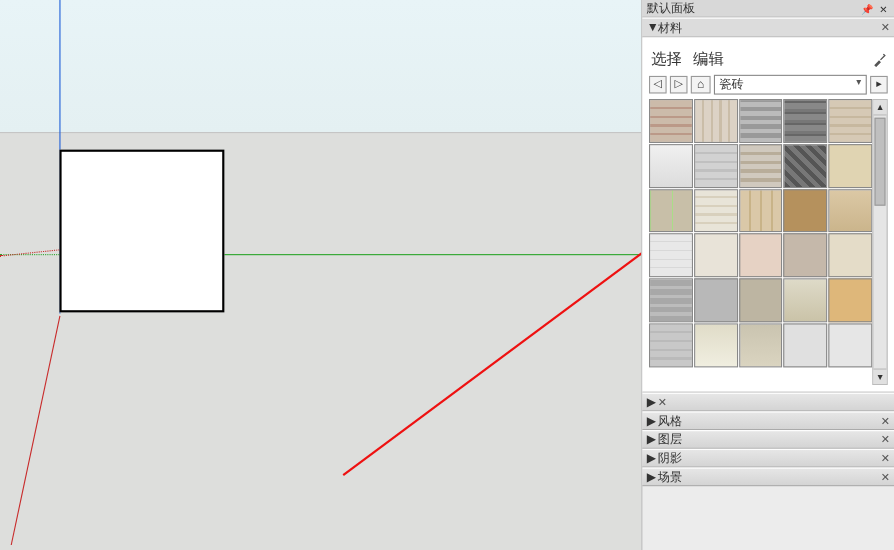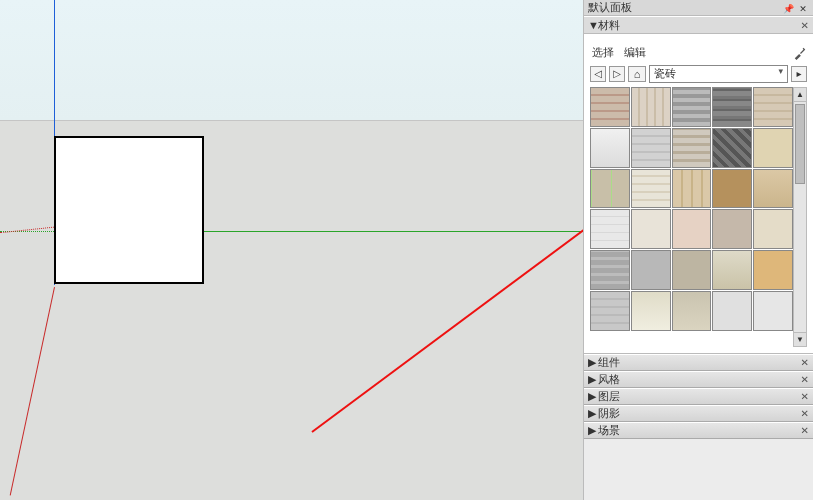--- a/index.html
+++ b/index.html
@@ -39,21 +39,21 @@
   .current-row { display:flex; gap:4px; position:relative; }
   .current-swatch { width:50px; height:58px; border:1px solid #666; display:flex; flex-direction:column;}
   .swatch-top { flex:1; background: repeating-linear-gradient(0deg,#555 0 2px,#777 2px 4px,#444 4px 6px,#666 6px 8px);}
   .swatch-bottom { height:20px; background:#fff; border-top:1px solid #666;}
   .name-col { flex:1; display:flex; flex-direction:column; gap:2px;}
   .name-input { height:17px; border:1px solid #888; padding:0 3px; font-size:11px; background:#fff;}
   .create-btn { position:absolute; right:-1px; top:22px; width:24px; height:24px; border:3px solid #e11; background:#e4e4e4; display:flex; align-items:center; justify-content:center;}
   .create-icon { width:14px; height:14px; background:#888; border:1px solid #333; }
 
   .tabs-row { display:flex; gap:6px; margin-top:6px; align-items:center;}
-  .tab { font-size:11px; color:#333; padding:1px 2px;}
+  .tab { font-size:14px; color:#333; padding:1px 2px;}
   .tab.active { font-weight:500; }
   .eyedrop { margin-left:auto; width:14px; height:14px; }
 
   .nav-row { display:flex; align-items:center; gap:3px; margin-top:4px;}
   .nav-btn { width:16px; height:16px; border:1px solid #999; background:#f3f3f3; font-size:10px; text-align:center; line-height:14px;}
   .home-btn { width:18px; height:16px; border:1px solid #999; background:#f3f3f3; text-align:center; line-height:14px;}
   .cat-select { flex:1; height:18px; border:1px solid #888; background:#fff; display:flex; align-items:flex-start; padding:0 4px; font-size:11px; position:relative;}
   .cat-select::after{content:"▾"; position:absolute; right:4px; font-size:9px; color:#555;}
   .menu-btn { width:16px; height:16px; border:1px solid #999; background:#f3f3f3; text-align:center; line-height:14px; font-size:10px;}
 
@@ -193,21 +193,20 @@
         <div class="track">
             <div class="handle"></div>
           </div>
         <div class="down">▼</div>
       </div>
     </div>
   </div>
 
   <div class="collapsed">
     <span class="arrow">▶</span>
-    <span class="lbl">组件</span>
     <span class="close">✕</span>
   </div>
   <div class="collapsed">
     <span class="arrow">▶</span>
     <span class="lbl">风格</span>
     <span class="close">✕</span>
   </div>
   <div class="collapsed">
     <span class="arrow">▶</span>
     <span class="lbl">图层</span>

